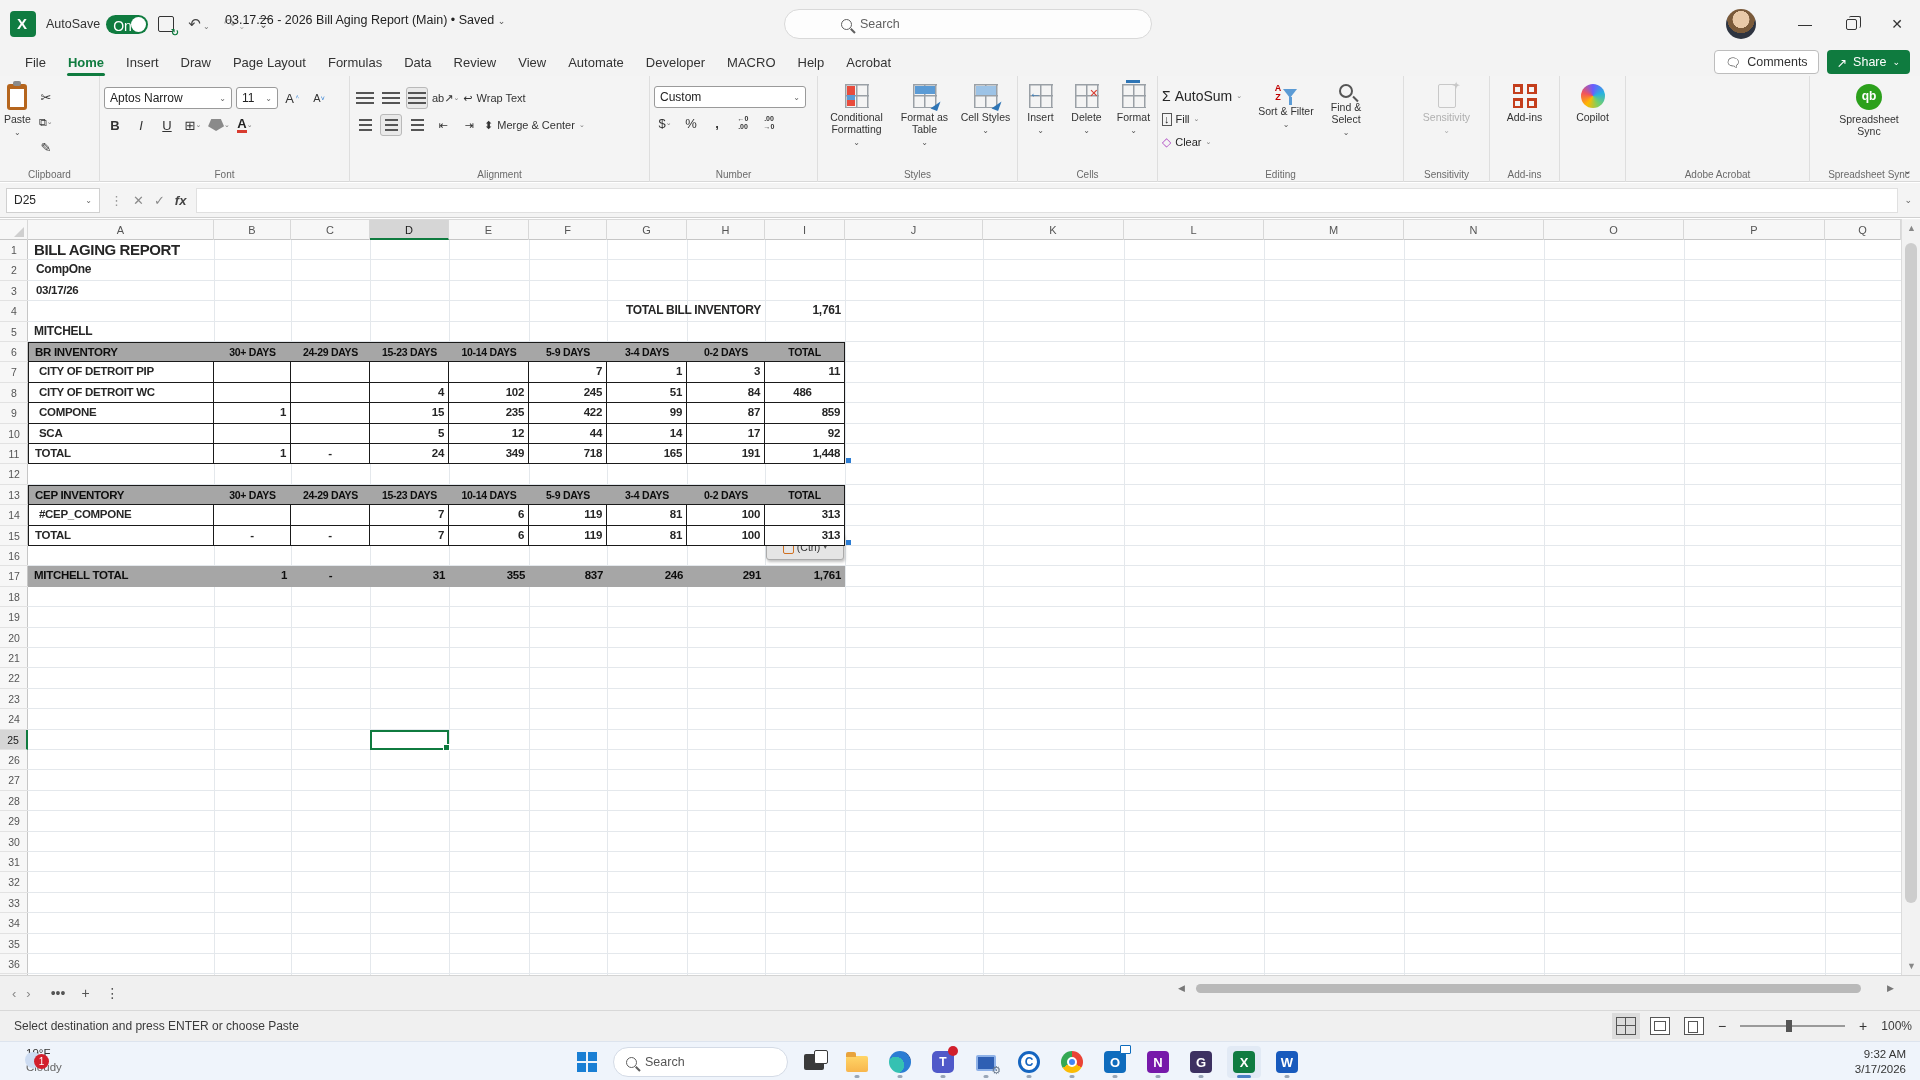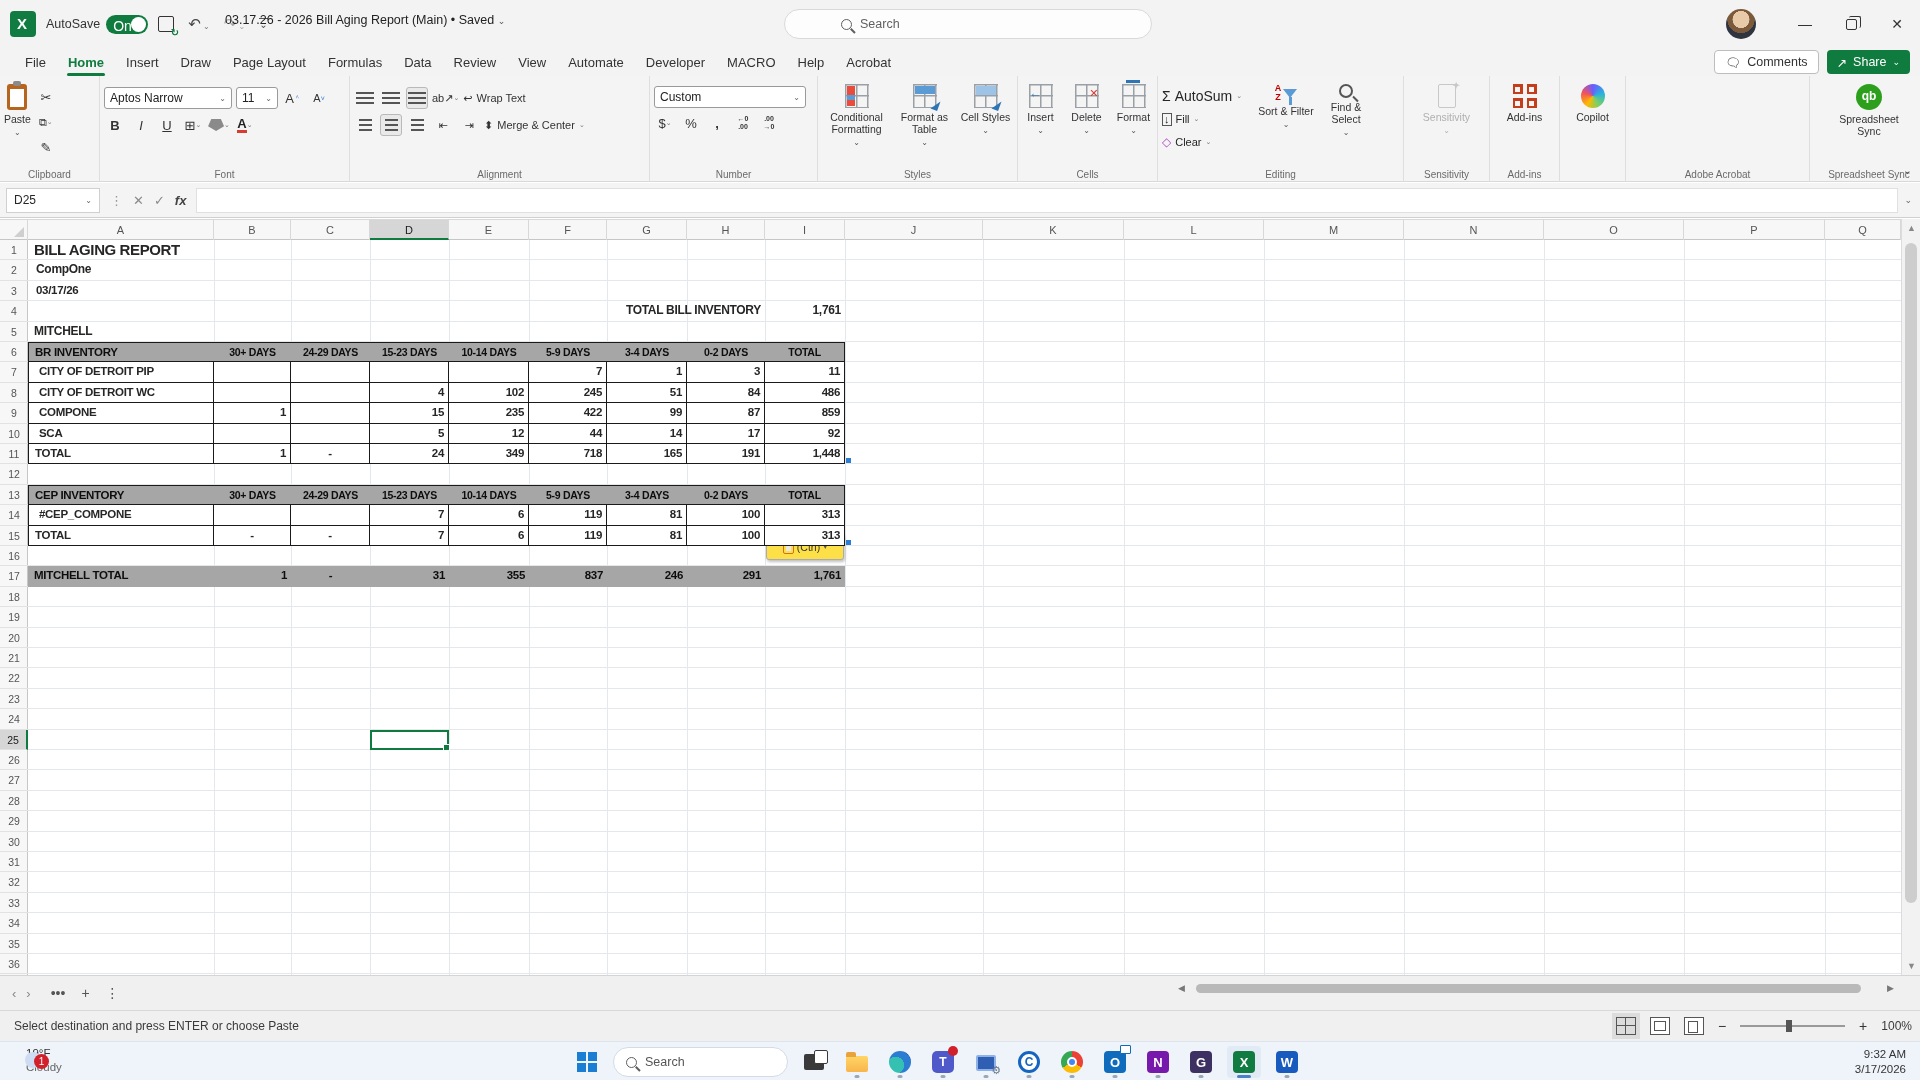--- a/index.html
+++ b/index.html
@@ -122,21 +122,21 @@
   .grayrow { background:#a6a6a6; color:#0d0d0d; }
   .bb { border-bottom:1px solid #1a1a1a; } .br1 { border-right:1px solid #1a1a1a; }
   .bl { border-left:1px solid #1a1a1a; } .bt { border-top:1px solid #1a1a1a; }
   .whitebg { background:#fff; }
   .dashc { text-align:center; font-weight:700; }
   .bluecorner { position:absolute; width:5px; height:5px; background:#2b7cd3; }
   .t-title { font-size:15px; font-weight:800; letter-spacing:-0.4px; line-height:20px;}
   .t-big { font-size:12px; font-weight:800; letter-spacing:-0.3px;}
   #selcell { position:absolute; border:2px solid #0f7b3f; background:transparent; }
   #selcell::after { content:""; position:absolute; right:-3px; bottom:-3px; width:5px; height:5px; background:#0f7b3f; border:1px solid #fff; }
-  #pastebtn { position:absolute; left:766px; top:533px; width:78px; height:27px; background:#fde047; border:1px solid #ababab; border-radius:3px; box-shadow:1px 2px 3px rgba(0,0,0,.25); display:flex; align-items:center; justify-content:center; gap:3px; font-size:10.5px; color:#333; }
+  #pastebtn { position:absolute; left:766px; top:533px; width:78px; height:27px; background:#e5e5e5; border:1px solid #ababab; border-radius:3px; box-shadow:1px 2px 3px rgba(0,0,0,.25); display:flex; align-items:center; justify-content:center; gap:3px; font-size:10.5px; color:#333; }
   .miniclip { width:11px; height:14px; border:1.4px solid #d07020; border-radius:2px; position:relative; }
   .miniclip::after{ content:""; position:absolute; left:2px; top:2px; width:5px; height:8px; background:#e8e8e8;}
   
   #tabbar { position:absolute; left:0; top:975px; width:1920px; height:35px; background:#f0f0f0; border-top:1px solid #d4d4d4; display:flex; align-items:center; }
   .tabnav { font-size:13px; color:#888; padding:0 12px; }
   .stab { height:27px; background:#fff; border:1px solid #d9d9d9; border-radius:4px 4px 0 0; margin-right:4px; padding:0 12px; display:flex; align-items:center; font-size:12px; color:#333; position:relative; white-space:nowrap; }
   .stab.active { font-weight:700; color:#111; }
   .stab.active::after { content:""; position:absolute; left:4px; right:4px; bottom:-1px; height:3px; background:#0f7b3f; }
   .tabmisc { font-size:14px; color:#555; padding:0 8px; }
   #hscroll { position:absolute; left:1178px; top:982px; width:730px; height:14px; }
@@ -720,21 +720,21 @@
 <div class="cell whitebg num bb br1" style="left: 687px; top: 362.4px; width: 78px; height: 20.4px;">3</div>
 <div class="cell whitebg num bb br1 bold" style="left: 765px; top: 362.4px; width: 80px; height: 20.4px;">11</div>
 <div class="cell whitebg lab bb bl br1" style="left: 28px; top: 382.8px; width: 186px; height: 20.4px; padding-left: 10px;">CITY OF DETROIT WC</div>
 <div class="cell whitebg num bb br1" style="left: 214px; top: 382.8px; width: 77px; height: 20.4px;"></div>
 <div class="cell whitebg num bb br1" style="left: 291px; top: 382.8px; width: 79px; height: 20.4px;"></div>
 <div class="cell whitebg num bb br1" style="left: 370px; top: 382.8px; width: 79px; height: 20.4px;">4</div>
 <div class="cell whitebg num bb br1" style="left: 449px; top: 382.8px; width: 80px; height: 20.4px;">102</div>
 <div class="cell whitebg num bb br1" style="left: 529px; top: 382.8px; width: 78px; height: 20.4px;">245</div>
 <div class="cell whitebg num bb br1" style="left: 607px; top: 382.8px; width: 80px; height: 20.4px;">51</div>
 <div class="cell whitebg num bb br1" style="left: 687px; top: 382.8px; width: 78px; height: 20.4px;">84</div>
-<div class="cell whitebg num bb br1 bold" style="left: 765px; top: 382.8px; width: 80px; height: 20.4px;">486</div>
+<div class="cell whitebg num bb br1 bold" style="left: 765px; top: 382.8px; width: 80px; height: 20.4px; text-align: center;">486</div>
 <div class="cell whitebg lab bb bl br1" style="left: 28px; top: 403.2px; width: 186px; height: 20.4px; padding-left: 10px;">COMPONE</div>
 <div class="cell whitebg num bb br1" style="left: 214px; top: 403.2px; width: 77px; height: 20.4px;">1</div>
 <div class="cell whitebg num bb br1" style="left: 291px; top: 403.2px; width: 79px; height: 20.4px;"></div>
 <div class="cell whitebg num bb br1" style="left: 370px; top: 403.2px; width: 79px; height: 20.4px;">15</div>
 <div class="cell whitebg num bb br1" style="left: 449px; top: 403.2px; width: 80px; height: 20.4px;">235</div>
 <div class="cell whitebg num bb br1" style="left: 529px; top: 403.2px; width: 78px; height: 20.4px;">422</div>
 <div class="cell whitebg num bb br1" style="left: 607px; top: 403.2px; width: 80px; height: 20.4px;">99</div>
 <div class="cell whitebg num bb br1" style="left: 687px; top: 403.2px; width: 78px; height: 20.4px;">87</div>
 <div class="cell whitebg num bb br1 bold" style="left: 765px; top: 403.2px; width: 80px; height: 20.4px;">859</div>
 <div class="cell whitebg lab bb bl br1" style="left: 28px; top: 423.6px; width: 186px; height: 20.4px; padding-left: 10px;">SCA</div>

